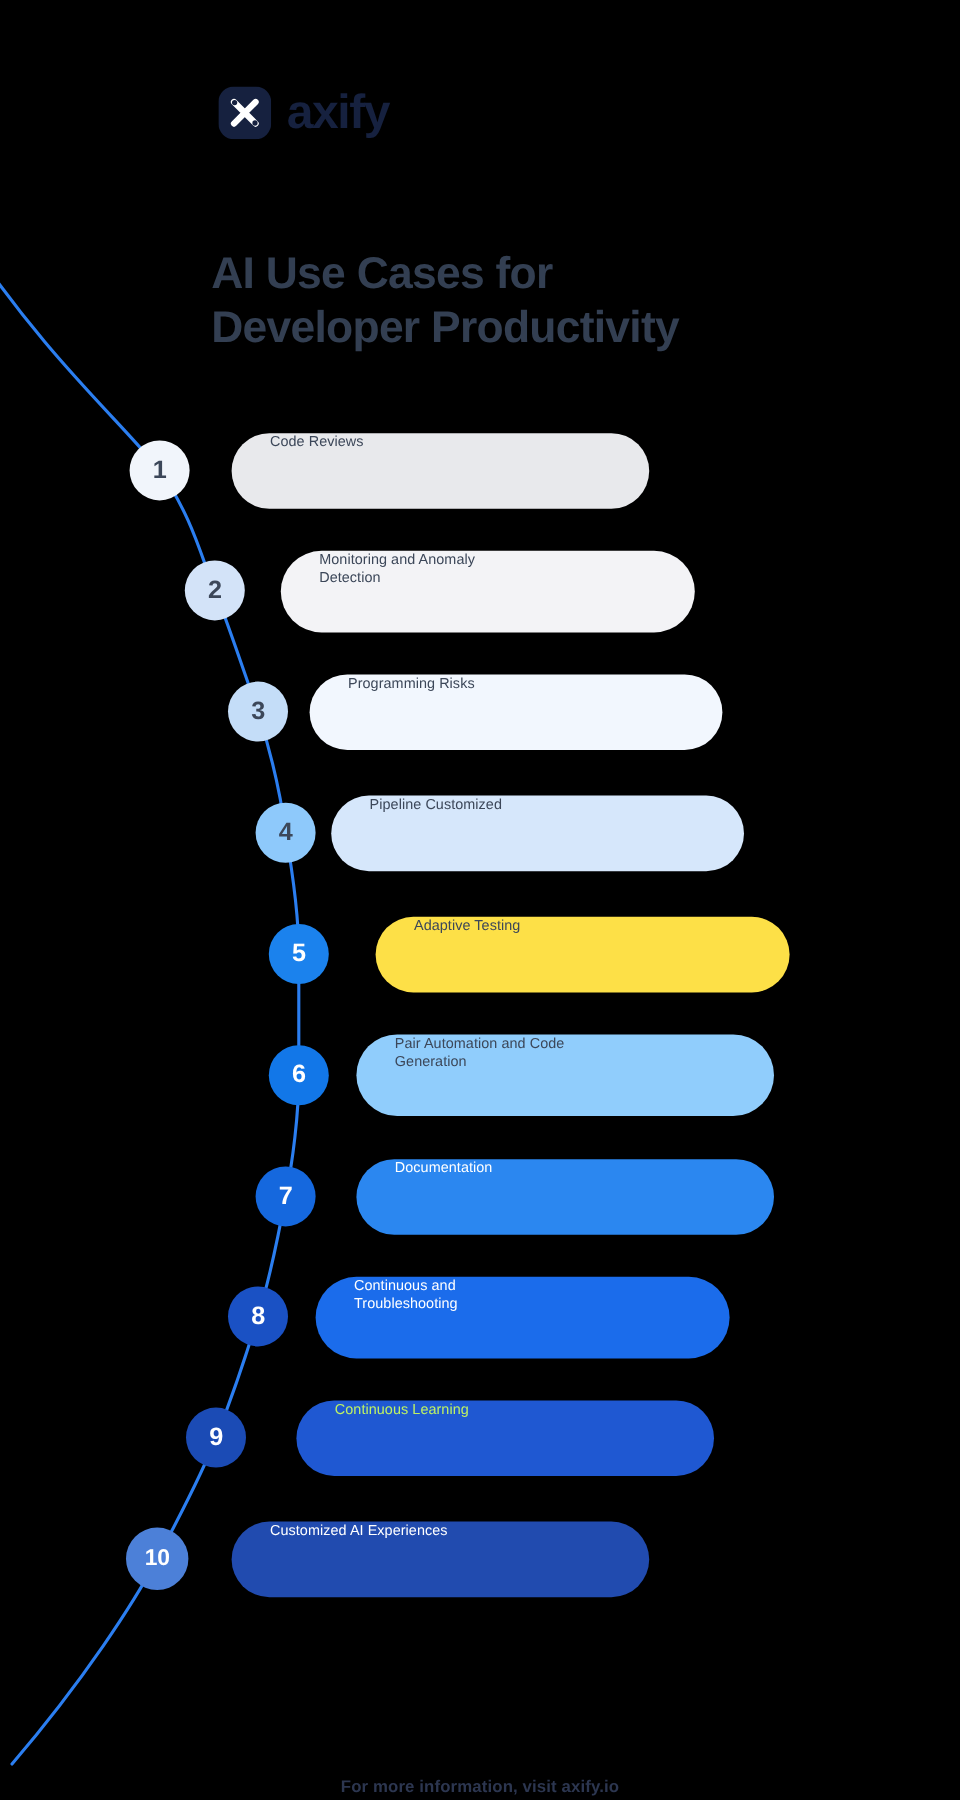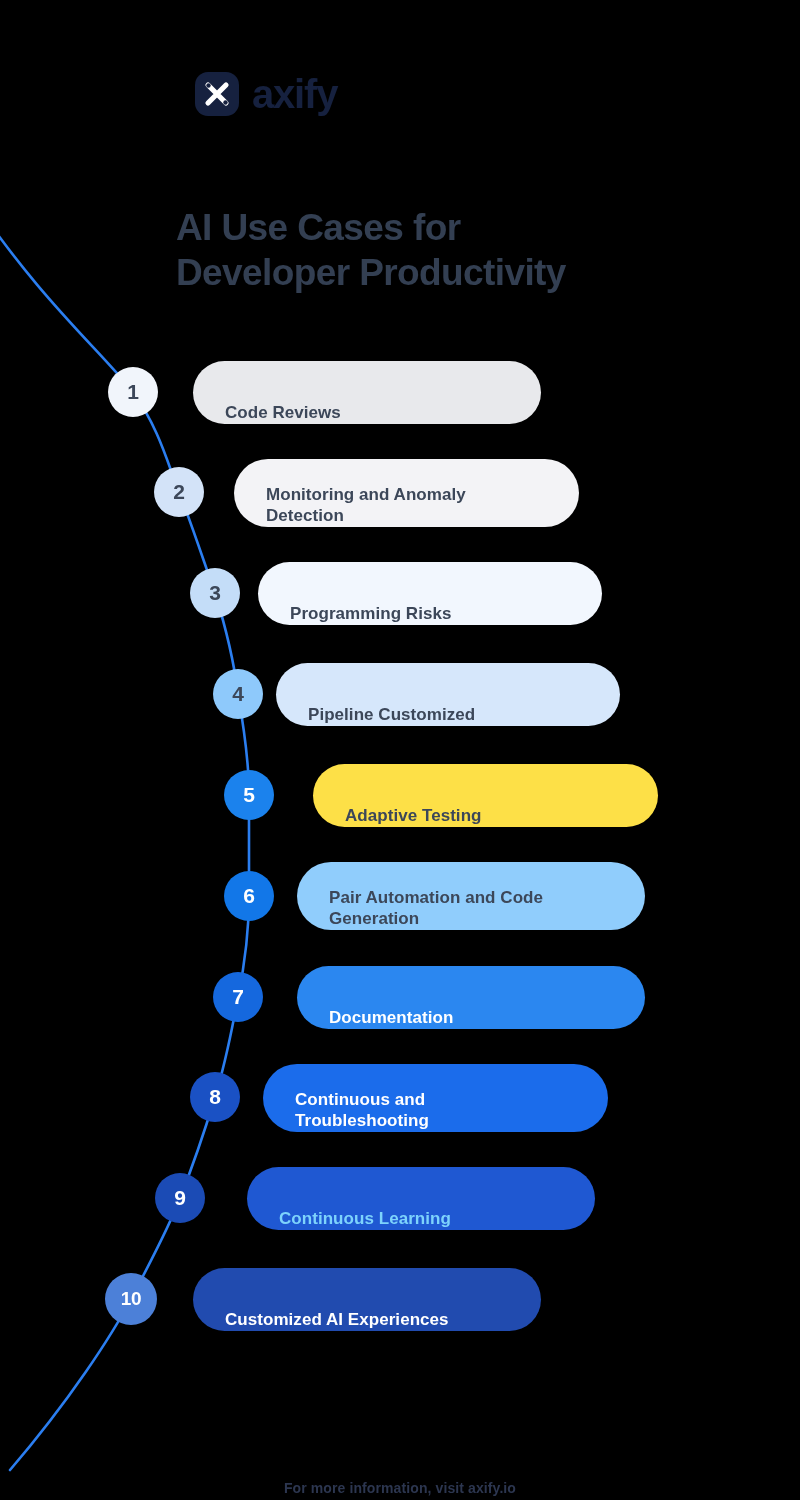--- a/index.html
+++ b/index.html
@@ -33,21 +33,20 @@
   }
 
   
   #logo {
     position: absolute;
     left: 182px;
     top: 72px;
     display: flex;
     align-items: center;
     gap: 13px;
-    margin-left: 13px;
   }
   #logo-mark {
     width: 44px;
     height: 44px;
     display: block;
   }
   #logo-word {
     font-size: 40px;
     font-weight: 700;
     color: #16213f;
@@ -71,27 +70,27 @@
   }
 
   
   .row {
     position: absolute;
     height: 0;
   }
   .pill {
     position: absolute;
     display: flex;
-    align-items: flex-end;
+    align-items: flex-start;
     border-radius: 999px;
     box-sizing: border-box;
     padding: 0 0 0 32px;
-    font-size: 17px;
+    font-size: 12px;
     line-height: 1.28;
-    font-weight: 700;
+    font-weight: 400;
     letter-spacing: 0.05px;
     white-space: pre-line;
   }
   .badge {
     position: absolute;
     border-radius: 50%;
     display: flex;
     align-items: center;
     justify-content: center;
     font-size: 21px;
@@ -195,21 +194,21 @@
         </div>
       </div>
       <div class="row">
         <div class="pill" style="left: 263px; top: 1064px; width: 345px; height: 68px; background: rgb(27, 108, 235); color: rgb(255, 255, 255);"><span>Continuous and
 Troubleshooting</span></div>
         <div class="badge" style="left: 190px; top: 1072px; width: 50px; height: 50px; background: rgb(26, 81, 196); color: rgb(255, 255, 255);">
           <span>8</span>
         </div>
       </div>
       <div class="row">
-        <div class="pill" style="left: 247px; top: 1167px; width: 348px; height: 63px; background: rgb(31, 88, 210); color: #7dd3fc;"><span>Continuous Learning</span></div>
+        <div class="pill" style="left: 247px; top: 1167px; width: 348px; height: 63px; background: rgb(31, 88, 210); color: #bef264;"><span>Continuous Learning</span></div>
         <div class="badge" style="left: 155px; top: 1173px; width: 50px; height: 50px; background: rgb(27, 75, 181); color: rgb(255, 255, 255);">
           <span>9</span>
         </div>
       </div>
       <div class="row">
         <div class="pill" style="left: 193px; top: 1268px; width: 348px; height: 63px; background: rgb(33, 75, 175); color: rgb(255, 255, 255);"><span>Customized AI Experiences</span></div>
         <div class="badge wide" style="left: 105px; top: 1273px; width: 52px; height: 52px; background: rgb(76, 128, 216); color: rgb(255, 255, 255);">
           <span>10</span>
         </div>
       </div>

